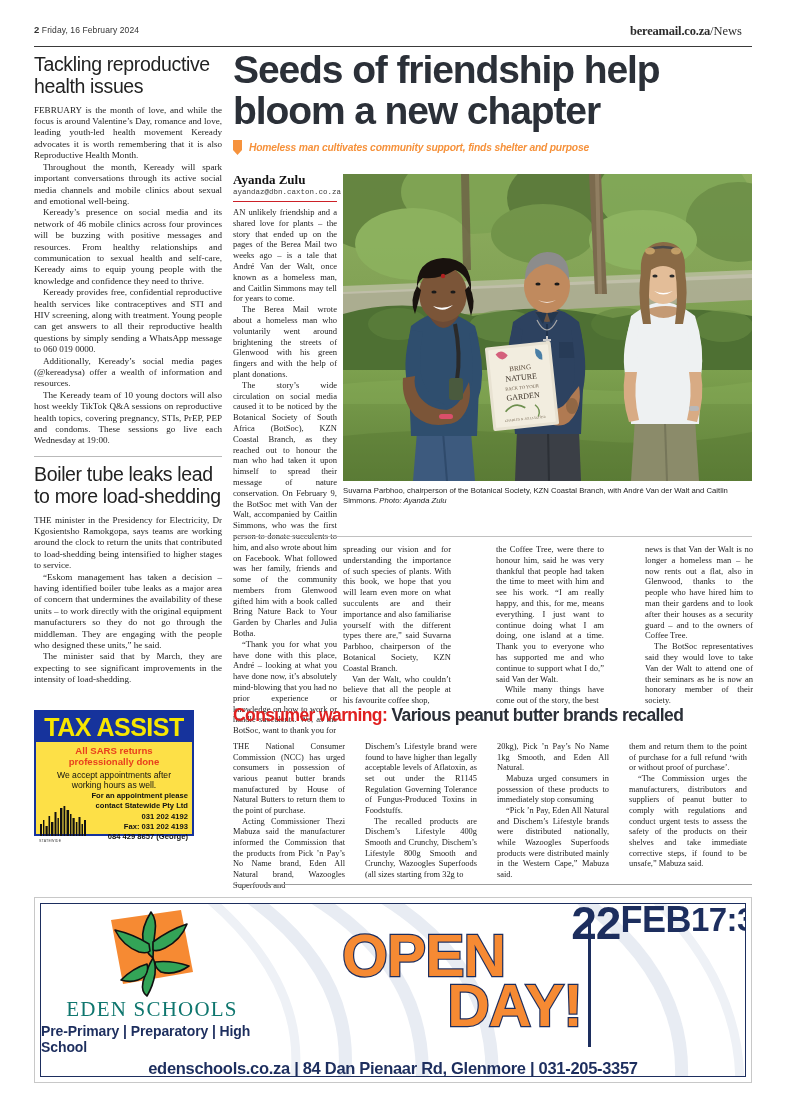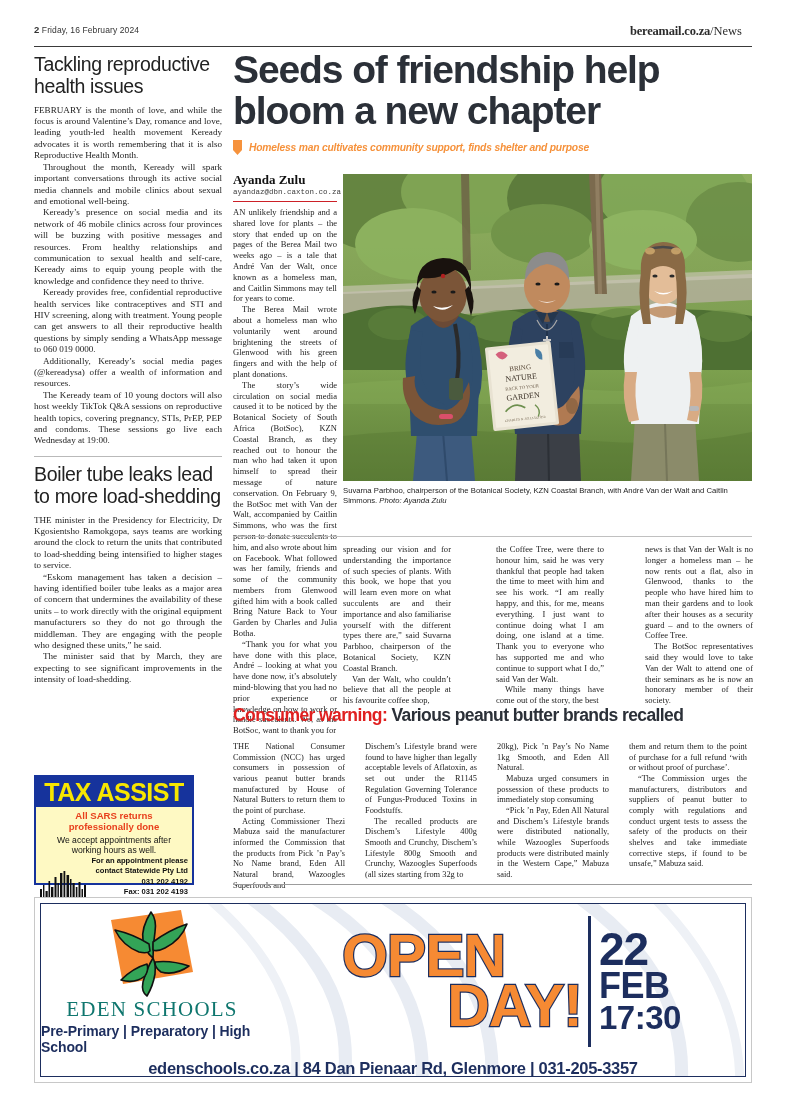--- a/index.html
+++ b/index.html
@@ -81,25 +81,25 @@
   .rule-left {
     width: 188px;
     height: 1px;
     background: #b9b9b9;
     margin: 9px 0 7px 0;
   }
 
   
   .taxad {
     position: absolute;
-    left: 34px; top: 775px;
+    left: 34px; top: 710px;
     width: 160px;
-    height: 110px;
+    height: 126px;
     border: 2.2px solid #16339c;
-    background: #fef9c3;
+    background: #fde047;
     box-sizing: border-box;
   }
   .taxad-top {
     background: #16339c;
     height: 30px;
     display: flex;
     align-items: center;
     justify-content: center;
   }
   .taxad-top span {
@@ -363,21 +363,21 @@
   .eden-divider {
     width: 3px;
     background: #1d2e5e;
     margin: 12px 8px 12px 0;
     flex: none;
   }
   .eden-date {
     width: 146px;
     flex: none;
     display: flex;
-    flex-direction: column;
+    flex-direction: row;
     justify-content: center;
     align-items: flex-start;
     color: #1d2e5e;
     font-family: "Liberation Sans", sans-serif;
     font-weight: bold;
   }
   .eden-date .d22 { font-size: 46px; line-height: .86; letter-spacing: -1px; }
   .eden-date .dfeb { font-size: 36px; line-height: .9; letter-spacing: -.5px; }
   .eden-date .dtime { font-size: 33px; line-height: .94; letter-spacing: -.5px; }
   .eden-footer {

